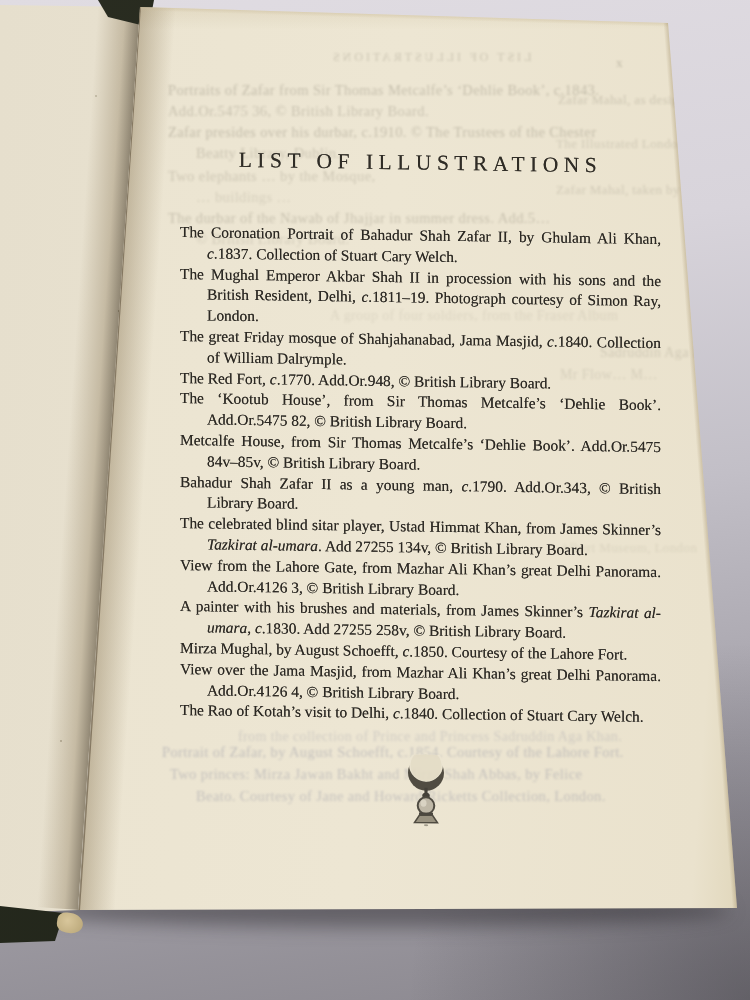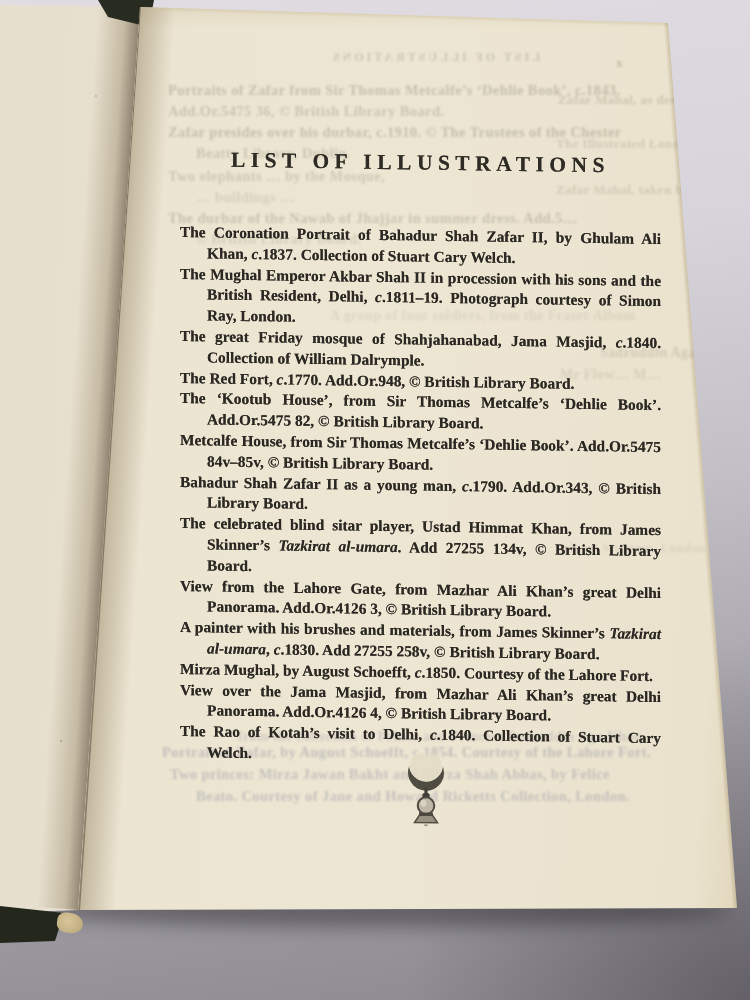--- a/index.html
+++ b/index.html
@@ -52,21 +52,20 @@
     transform:rotate(8deg);
   }
   
   #right-page{
     inset:0;
     clip-path:polygon(140px 7px,668px 23px,737px 908px,78px 910px);
     background:
       linear-gradient(180deg, rgba(185,168,130,.25) 0%, rgba(185,168,130,0) 3%),
       linear-gradient(180deg, rgba(160,140,100,0) 95%, rgba(160,140,100,.30) 100%),
       linear-gradient(94deg,#b9ad8d 0%,#ded5bd 2.5%,#ebe4d1 7%,#ede6d3 50%,#eae2cd 92%,#e0d6ba 98.5%,#cdbf9c 100%);
-    font-weight: bold;
   }
   #gutter-shadow{
     left:140px;top:6px;width:36px;height:908px;
     transform-origin:top left;transform:rotate(3.86deg);
     background:linear-gradient(90deg, rgba(125,105,70,.38), rgba(125,105,70,0));
   }
   #gutter-seam{
     left:139px;top:6px;width:1.6px;height:906px;
     transform-origin:top left;transform:rotate(3.86deg);
     background:rgba(70,55,35,.5);

